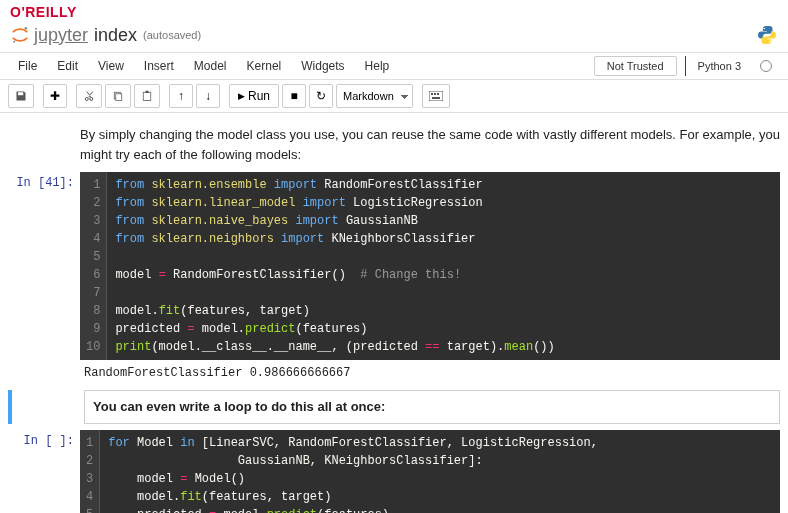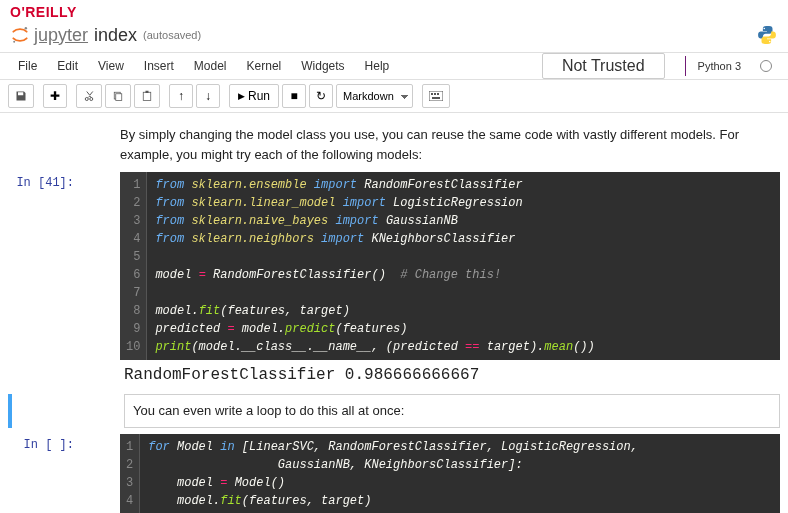--- a/index.html
+++ b/index.html
@@ -8,41 +8,41 @@
 .brand { color: #d3002d; font-weight: bold; font-size: 14px; letter-spacing: 0.5px; }
 .titlebar { display: flex; align-items: center; padding: 2px 10px 6px; }
 .jupyter-logo { display: flex; align-items: center; font-size: 18px; color: #757575; text-decoration: underline; }
 .jupyter-logo svg { margin-right: 4px; }
 .nbname { font-size: 18px; color: #333; margin-left: 6px; }
 .autosave { font-size: 11px; color: #777; margin-left: 6px; }
 .spacer { flex: 1; }
 .python-icon svg { display: block; }
 .menubar { display: flex; align-items: center; border-top: 1px solid #e0e0e0; border-bottom: 1px solid #e0e0e0; padding: 0 8px; font-size: 12px; }
 .menubar .menu { padding: 6px 10px; color: #333; cursor: pointer; }
-.status-trusted { border: 1px solid #ccc; padding: 3px 19px; font-size: 16px; border-radius: 2px; margin-right: 20px; cursor: pointer; }
+.status-trusted { border: 1px solid #ccc; padding: 3px 12px; font-size: 11px; border-radius: 2px; margin-right: 8px; cursor: pointer; }
 .kernel-ind { border-left: 1px solid #701a75; padding: 4px 8px 4px 12px; font-size: 11px; display: flex; align-items: center; gap: 19px; }
 .kernel-circle { width: 12px; height: 12px; border: 1px solid #888; border-radius: 50%; }
 .toolbar { display: flex; align-items: center; gap: 3px; padding: 4px 8px; border-bottom: 1px solid #e0e0e0; }
 .tbtn { border: 1px solid #ccc; background: #fff; padding: 3px 6px; height: 24px; min-width: 24px; display: flex; align-items: center; justify-content: center; font-size: 12px; border-radius: 2px; cursor: pointer; }
 .tbtn.group-start { margin-left: 6px; }
 .tbtn-wide { padding: 3px 8px; }
 .cell-type-sel { border: 1px solid #ccc; background: #fff; height: 24px; font-size: 11px; padding: 2px 18px 2px 6px; border-radius: 2px; appearance: none; -webkit-appearance: none; background-image: linear-gradient(45deg, transparent 50%, #666 50%), linear-gradient(135deg, #666 50%, transparent 50%); background-position: right 7px top 10px, right 3px top 10px; background-size: 4px 4px, 4px 4px; background-repeat: no-repeat; }
 .nb-area { padding: 10px 8px 20px; }
-.cell { display: flex; margin-bottom: 6px; gap: 40px; }
+.cell { display: flex; margin-bottom: 6px; }
 .prompt { width: 72px; flex: 0 0 72px; text-align: right; font-family: Menlo, Monaco, "Courier New", monospace; font-size: 12px; color: #303F9F; padding: 4px 6px 0 0; }
 .cell-body { flex: 1; min-width: 0; }
 .md-text { font-size: 13px; line-height: 1.5; color: #222; padding: 2px 0; }
-.selected-bar { border-left: 4px solid #42A5F5; padding-left: 0; }
+.selected-bar { border-left: 4px solid #42A5F5; padding-left: 0; font-weight: bold; }
 .selected-outline { border: 1px solid #cfcfcf; }
 .code-block { background: #2f2f2f; color: #f8f8f2; font-family: Menlo, Monaco, "Courier New", monospace; font-size: 12px; line-height: 1.5; display: flex; }
 .gutter { background: #3a3a3a; border-right: 1px solid #555; padding: 4px 6px; color: #888; text-align: right; user-select: none; }
 .gutter div { height: 18px; }
 .codelines { padding: 4px 8px; }
-.codelines div { height: 18px; white-space: pre; font-style: italic; }
-.output-text { font-family: Menlo, Monaco, "Courier New", monospace; font-size: 16px; padding: 6px 0 4px 4px; color: #222; }
+.codelines div { height: 18px; white-space: pre; }
+.output-text { font-family: Menlo, Monaco, "Courier New", monospace; font-size: 12px; padding: 6px 0 4px 4px; color: #222; }
 .kw { color: #6ab0f3; }
 .cls { color: #e6db74; }
 .fn { color: #a6e22e; }
 .op { color: #f92672; }
 .cm { color: #999; }
 .dun { color: #f8f8f2; }
 .hl { color: #f8f8f2; }
 </style>
 </head>
 <body>

